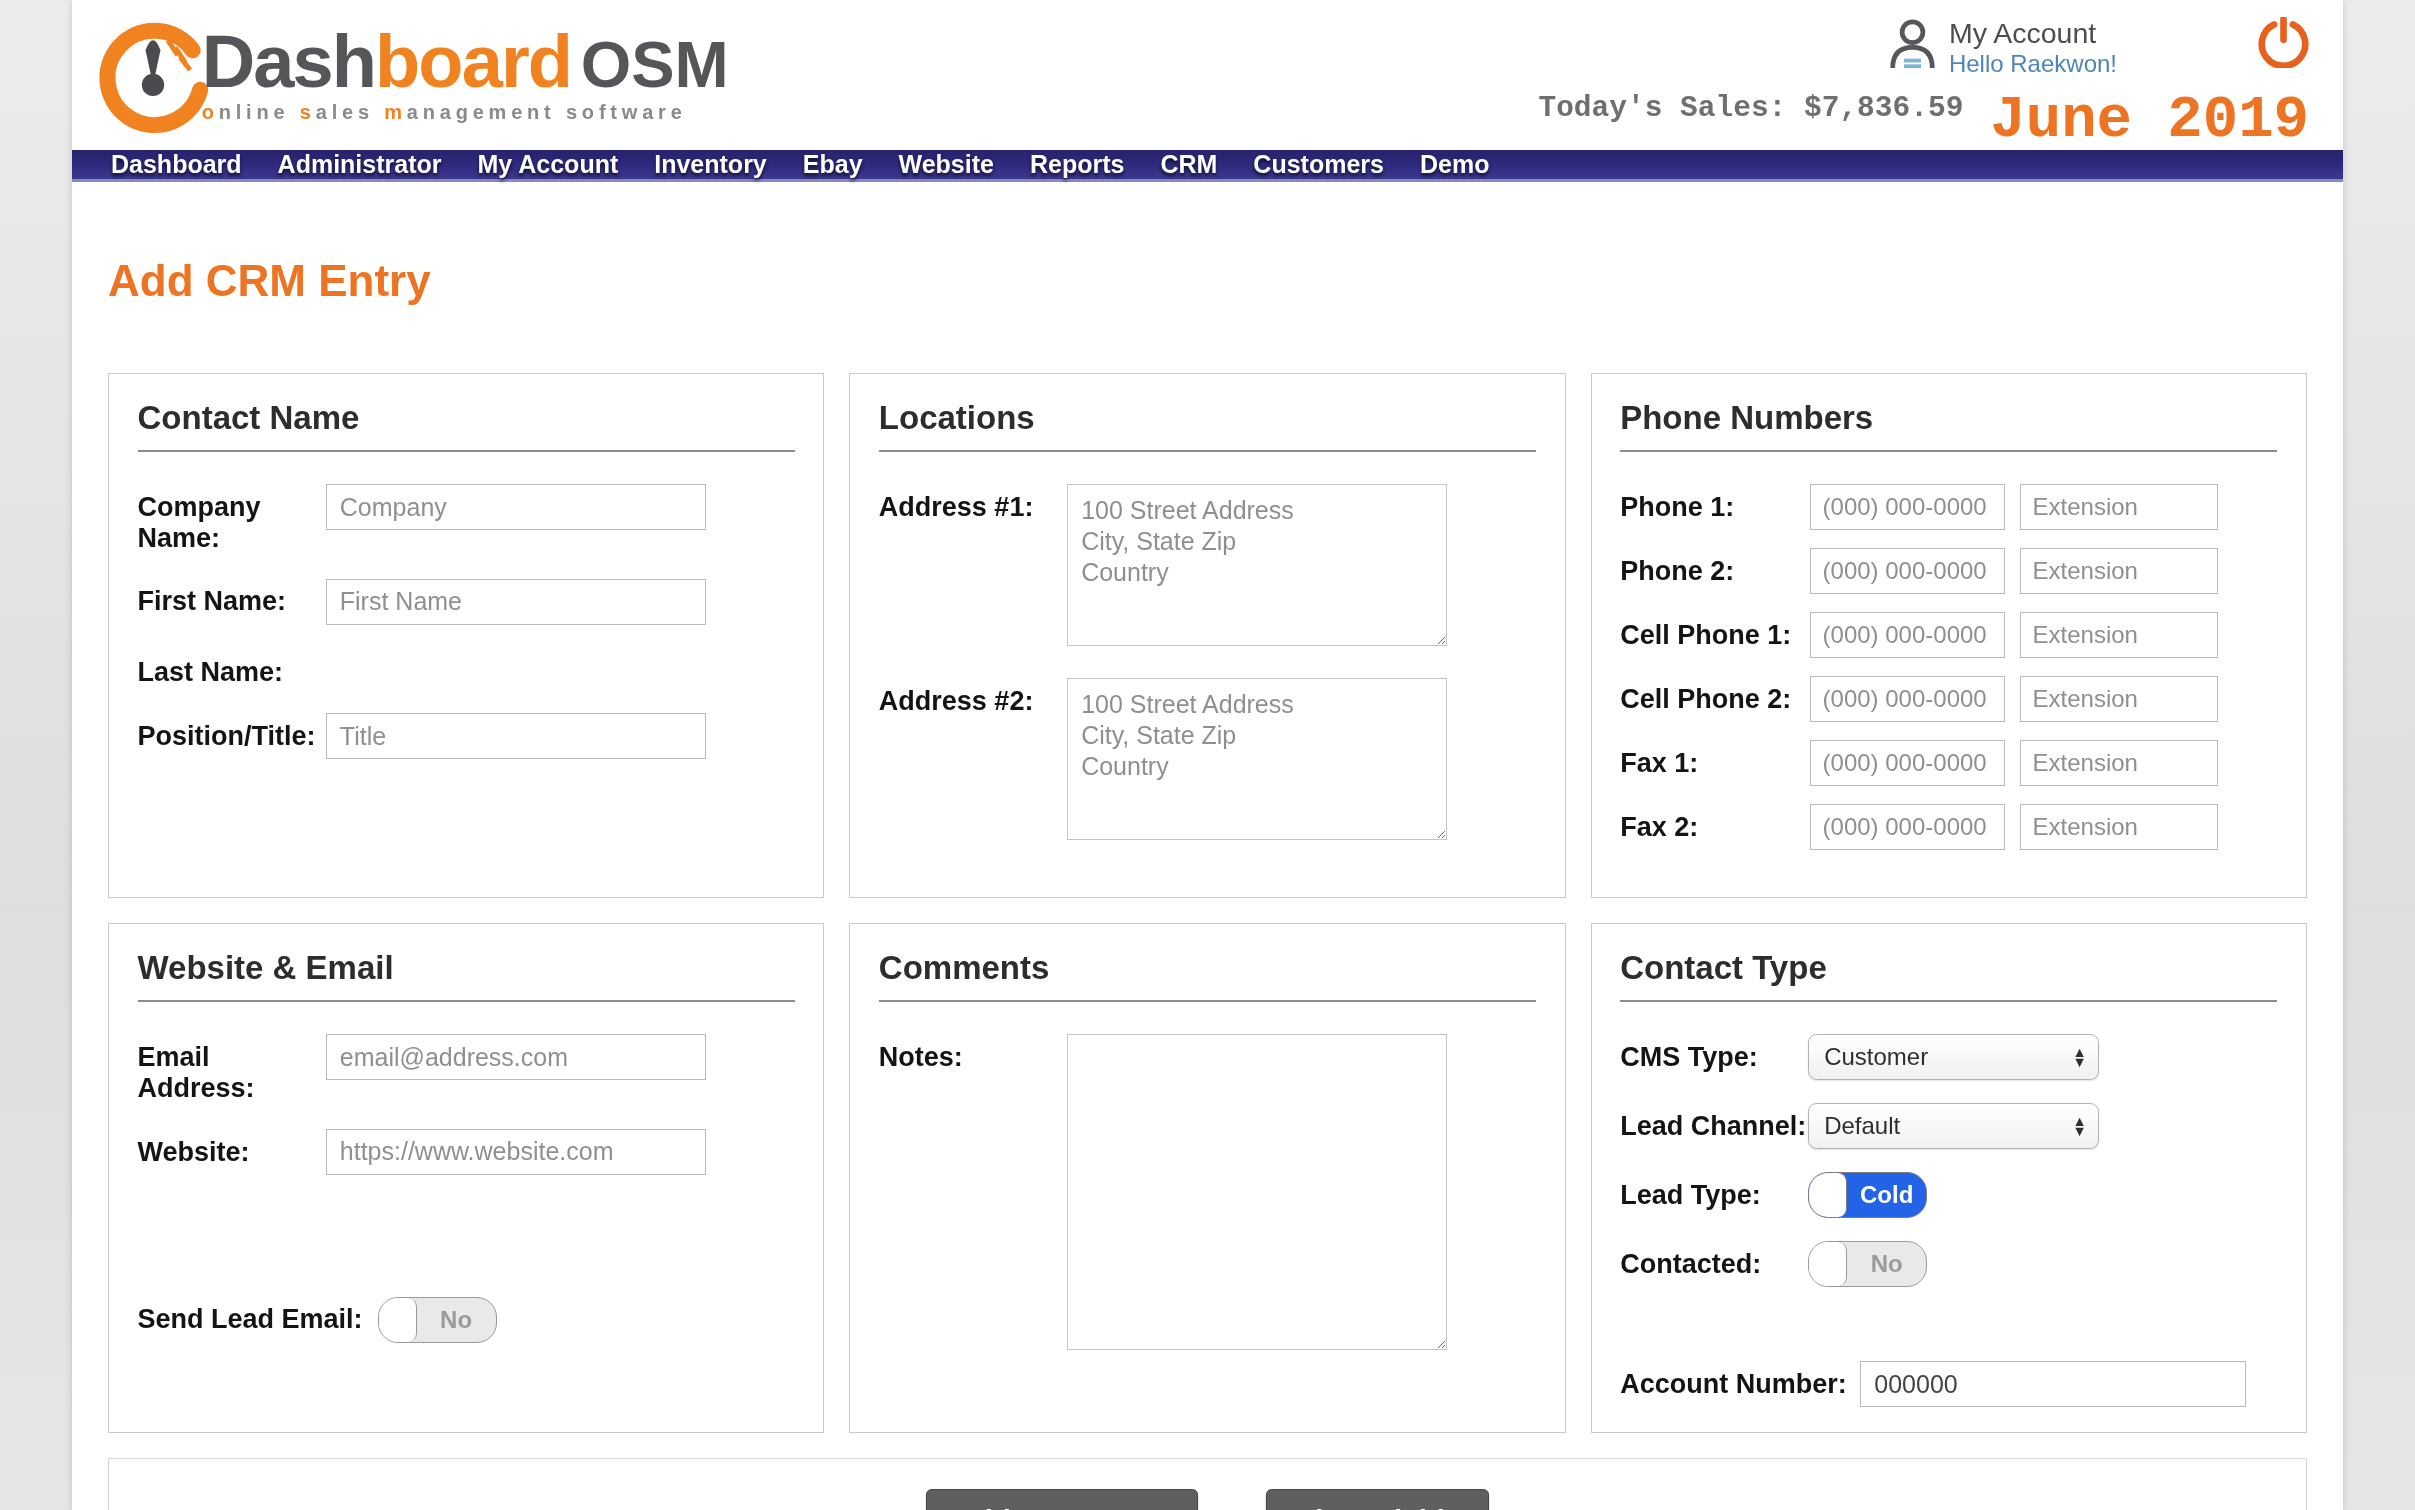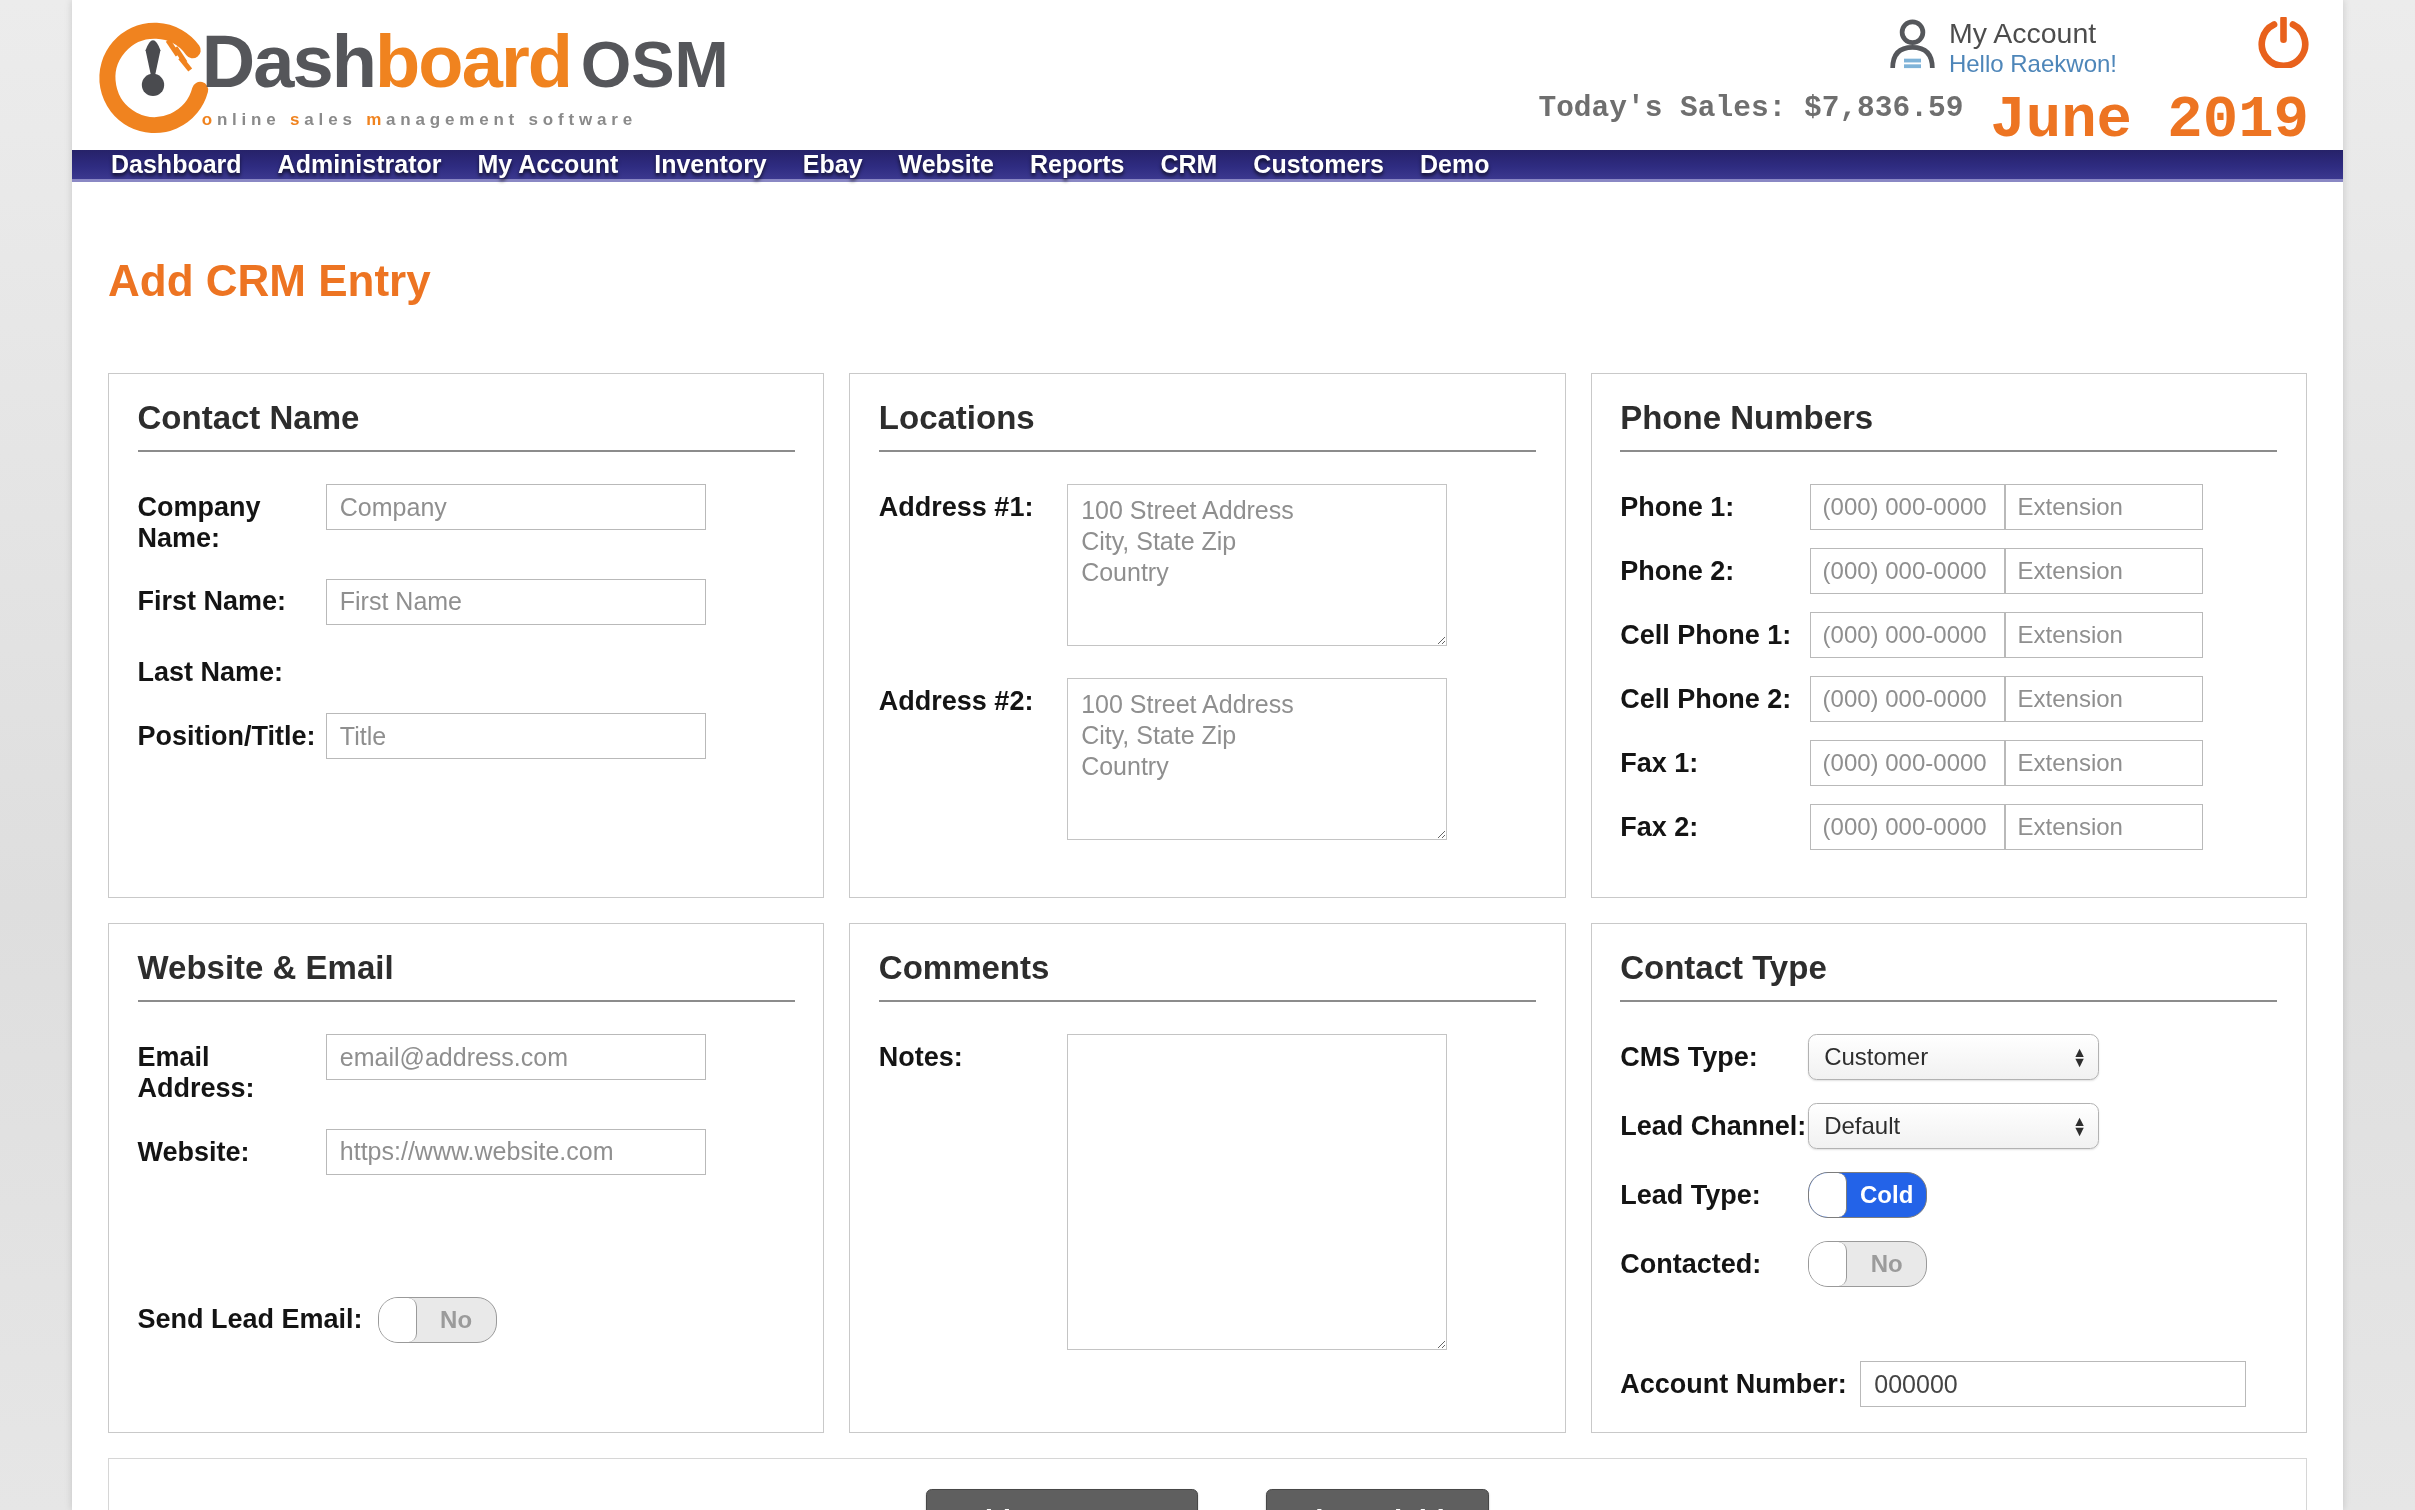--- a/index.html
+++ b/index.html
@@ -17,21 +17,21 @@
 
   
   .header { height: 160px; padding: 9.5px 34px 0 19px; display: flex; justify-content: space-between; }
   .logo { display: flex; align-items: flex-start; cursor: pointer; }
   .logo-gauge { width: 124px; height: 124px; margin-top: 3.8px; }
   .logo-textblock { margin-left: -13.3px; margin-top: 15px; }
   .logo-words { font-weight: bold; letter-spacing: -1.9px; line-height: 1; }
   .logo-dash  { font-size: 74px; color: #55565a; }
   .logo-board { font-size: 74px; color: #f0831f; }
   .logo-osm   { font-size: 65px; color: #55565a; letter-spacing: 0px; margin-left: 9.5px; }
-  .logo-tagline { margin-top: 11px; font-size: 17px; font-weight: bold; letter-spacing: 4.8px; color: #8a8a8a; }
+  .logo-tagline { margin-top: 2px; font-size: 20px; font-weight: bold; letter-spacing: 4.8px; color: #8a8a8a; }
   .logo-tagline .seg-orange { color: #f0831f; }
 
   .header-right { display: flex; flex-direction: column; align-items: flex-end; padding-top: 7.6px; }
   .account-row { display: flex; align-items: flex-start; gap: 17px; }
   .account-id { display: flex; align-items: flex-start; gap: 11.4px; cursor: pointer; }
   .person-icon { width: 51px; height: 55px; }
   .account-texts { line-height: 1.15; }
   .account-label { font-size: 28.5px; color: #4d4d4d; }
   .account-greeting { font-size: 24px; color: #4e86b9; }
   .power-btn { width: 51px; height: 51px; margin-left: 124px; cursor: pointer; }
@@ -82,21 +82,21 @@
     font-family: "Liberation Sans", sans-serif; font-size: 25px; color: #444;
     padding: 9.5px 13.3px; line-height: 1.25; resize: both;
   }
   .area-input::placeholder { color: #8f8f8f; opacity: 1; }
   .notes-area { height: 316px; }
   .loc-row { margin-bottom: 32px; }
 
   
   .phone-row { display: flex; align-items: center; margin-bottom: 18px; }
   .phone-label { width: 190px; flex: none; font-size: 27px; font-weight: bold; color: #141414; }
-  .phone-input { width: 195px; height: 46px; margin-right: 0; border: 1px solid #b9b9b9;
+  .phone-input { width: 195px; height: 46px; margin-right: 15px; border: 1px solid #b9b9b9;
     font-family: "Liberation Sans", sans-serif; font-size: 24px; color: #444; padding: 0 11.4px; }
   .ext-input { width: 198px; height: 46px; border: 1px solid #b9b9b9;
     font-family: "Liberation Sans", sans-serif; font-size: 24px; color: #444; padding: 0 11.4px; }
   .phone-input::placeholder, .ext-input::placeholder { color: #8f8f8f; opacity: 1; }
 
   
   .toggle { display: inline-flex; width: 119px; height: 46px; border: 1.9px solid #9a9a9a;
     border-radius: 20px; overflow: hidden; cursor: pointer; background: #e9e9e9; }
   .toggle-knob { width: 38px; flex: none; background: #ffffff; border-right: 1.9px solid #9a9a9a;
     border-radius: 8.6px; }

